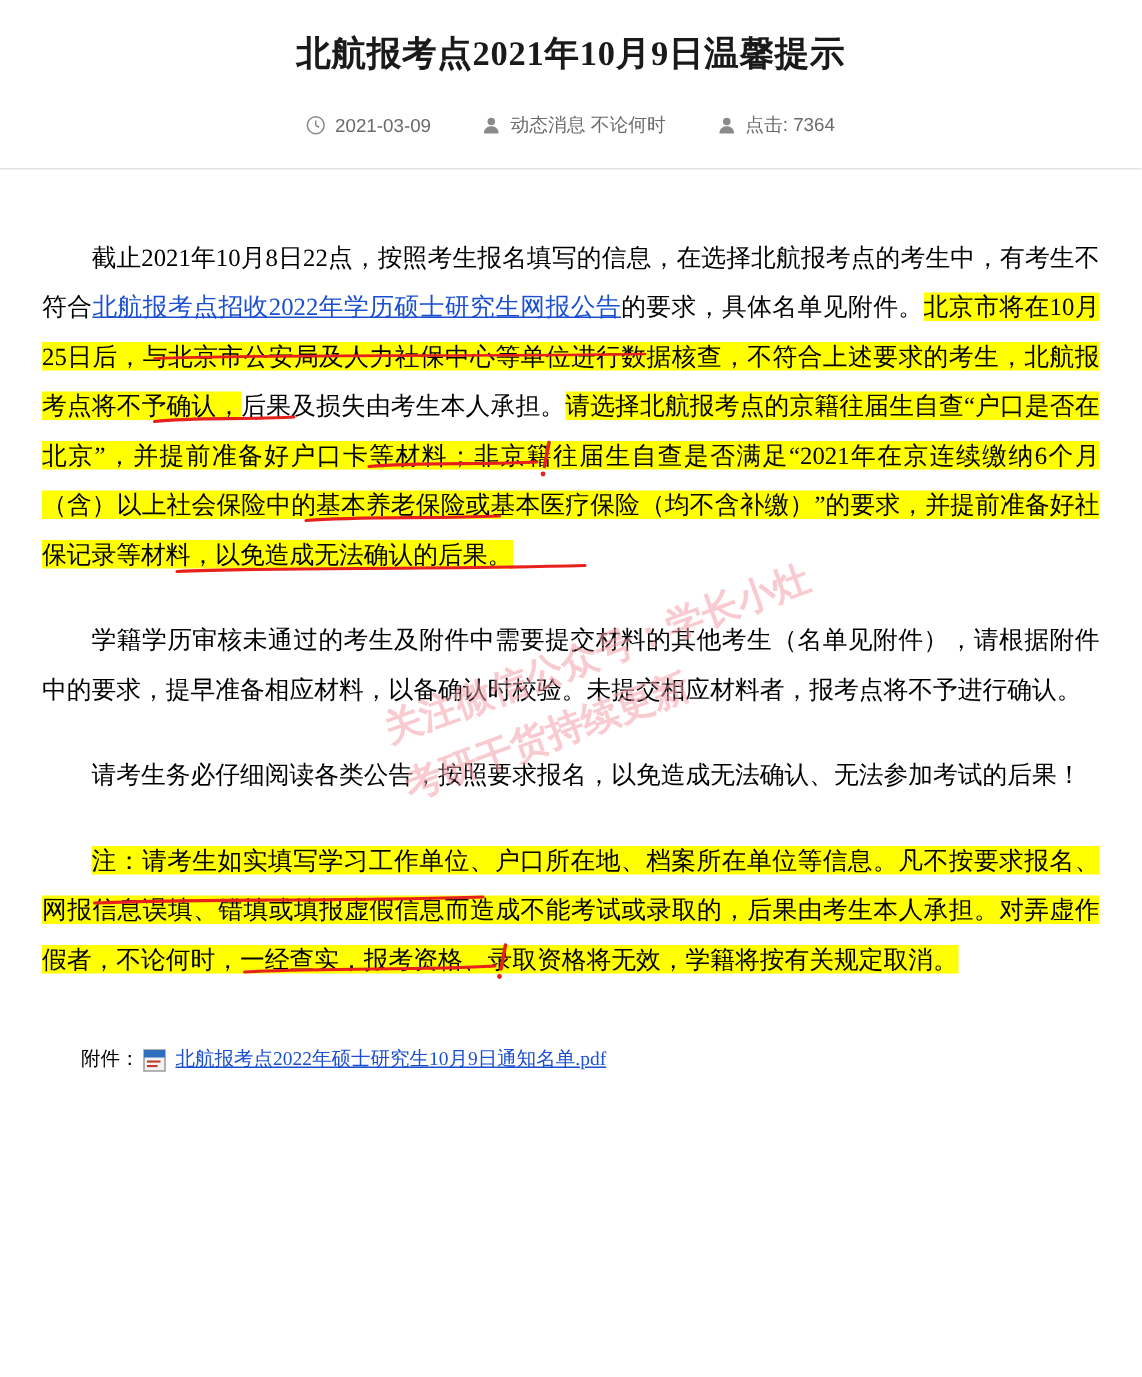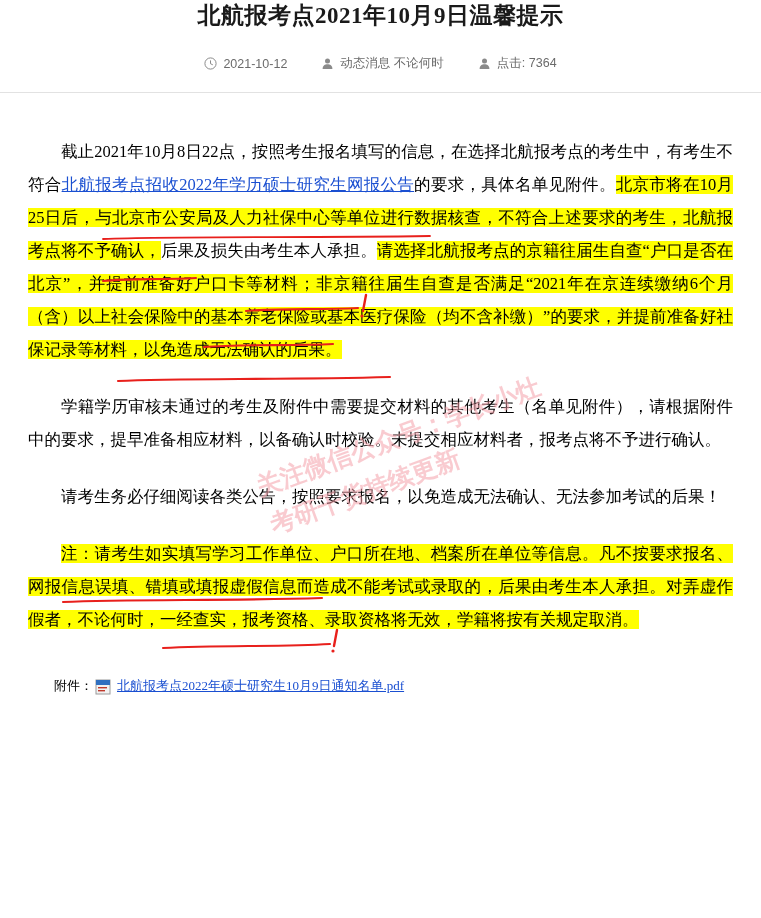--- a/index.html
+++ b/index.html
@@ -21,20 +21,21 @@
     height: 918px;
     box-sizing: border-box;
   }
 
   
   .doc-title {
     text-align: center;
     font-size: 23px;
     font-weight: bold;
     color: #1a1a1a;
+    padding-top: 20px;
     letter-spacing: 0.5px;
     font-family: "Liberation Serif", serif;
   }
   .meta-bar {
     display: flex;
     justify-content: center;
     align-items: center;
     gap: 34px;
     margin-top: 24px;
     font-size: 12.5px;
@@ -142,21 +143,21 @@
 
   <div class="meta-bar">
     <div class="meta-item">
       <span class="ic">
         <svg width="13" height="13" viewBox="0 0 13 13">
           <circle cx="6.5" cy="6.5" r="5.6" fill="none" stroke="#8a8a8a" stroke-width="1"></circle>
           <line x1="6.5" y1="3.4" x2="6.5" y2="6.7" stroke="#8a8a8a" stroke-width="1"></line>
           <line x1="6.5" y1="6.7" x2="8.8" y2="7.8" stroke="#8a8a8a" stroke-width="1"></line>
         </svg>
       </span>
-      <span>2021-10-12</span>
+      <span>2021-03-09</span>
     </div>
     <div class="meta-item">
       <span class="ic">
         <svg width="13" height="13" viewBox="0 0 13 13">
           <circle cx="6.5" cy="4" r="2.5" fill="#8a8a8a"></circle>
           <path d="M1.6 12 C1.6 8.6 4 7.2 6.5 7.2 C9 7.2 11.4 8.6 11.4 12 Z" fill="#8a8a8a"></path>
         </svg>
       </span>
       <span>动态消息  不论何时</span>
     </div>

